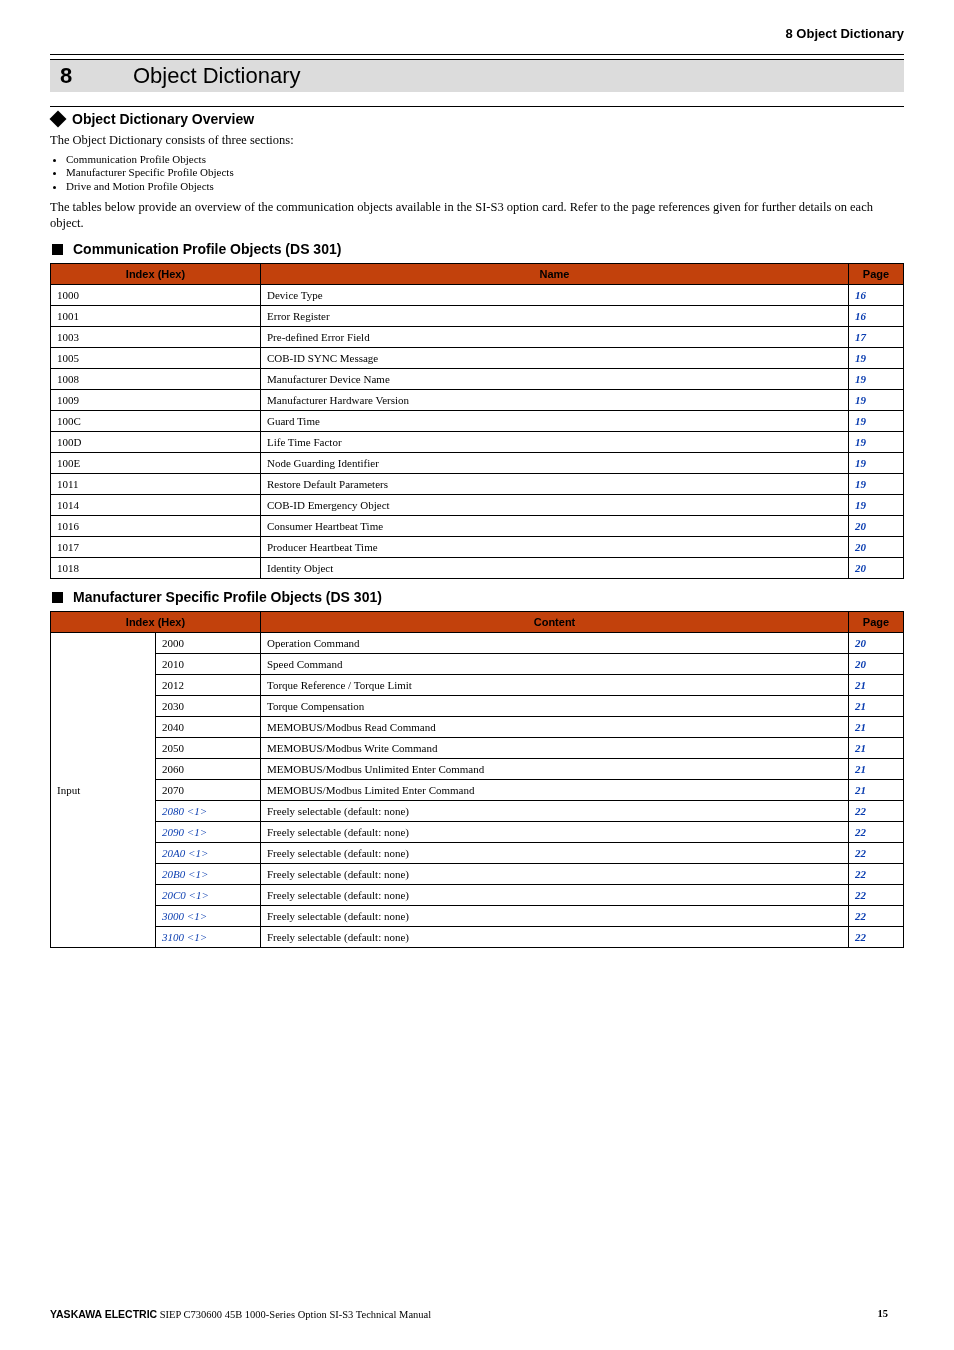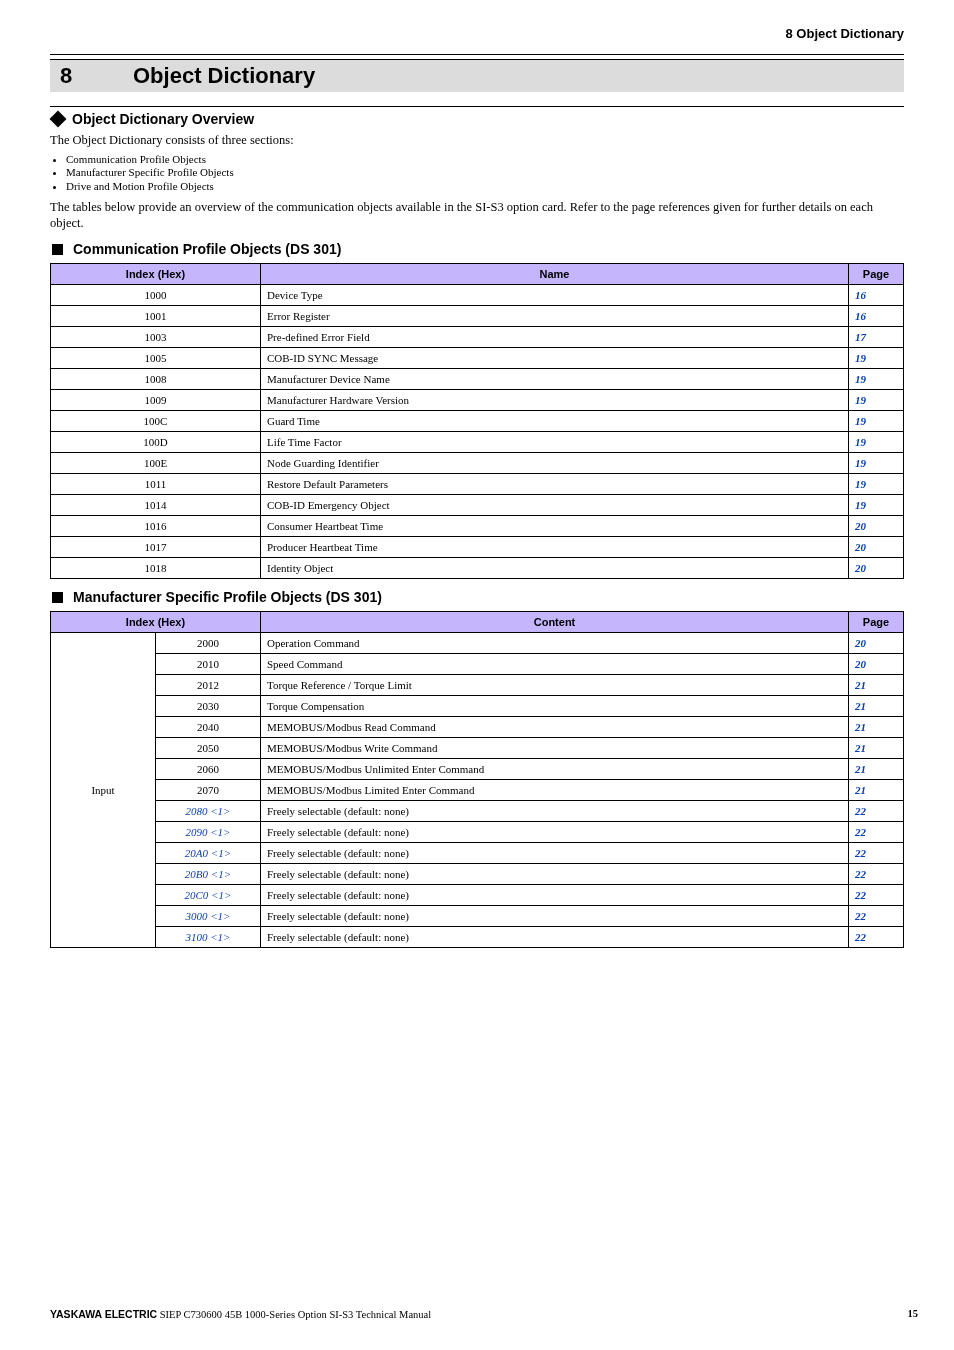--- a/index.html
+++ b/index.html
@@ -41,21 +41,21 @@
     font-family: Arial, Helvetica, sans-serif;
     font-weight: bold;
     font-size: 22px;
     display: inline-block;
     width: 70px;
     vertical-align: middle;
     padding-left: 4px;
   }
   .chapter-bar .title {
     font-family: Arial, Helvetica, sans-serif;
-    font-weight: bold;
+    font-weight: normal;
     font-size: 22px;
     vertical-align: middle;
   }
   .sub-line {
     border-top: 1px solid #000;
     margin-bottom: 4px;
   }
   .sub-head {
     font-family: Arial, Helvetica, sans-serif;
     font-weight: bold;
@@ -101,40 +101,40 @@
     width: 100%;
     font-size: 11px;
   }
   table.data th, table.data td {
     border: 1px solid #000;
     padding: 2px 6px;
     height: 16px;
     vertical-align: middle;
   }
   table.data th {
-    background: #c4b5fd;
+    background: #c2410c;
     font-family: Arial, Helvetica, sans-serif;
     font-weight: bold;
     text-align: center;
     font-size: 11px;
   }
-  .col-idx  { text-align: center; }
+  .col-idx  { }
   .col-page {
     color: #0a3db0;
     font-weight: bold;
     font-style: italic;
   }
   .idx-link {
     color: #0a3db0;
     font-style: italic;
   }
   .footer {
     position: absolute;
     left: 50px;
-    right: 36px;
+    right: 66px;
     bottom: 30px;
     font-size: 10.5px;
   }
   .footer .left {
     float: left;
   }
   .footer .right {
     float: right;
     font-weight: bold;
   }

